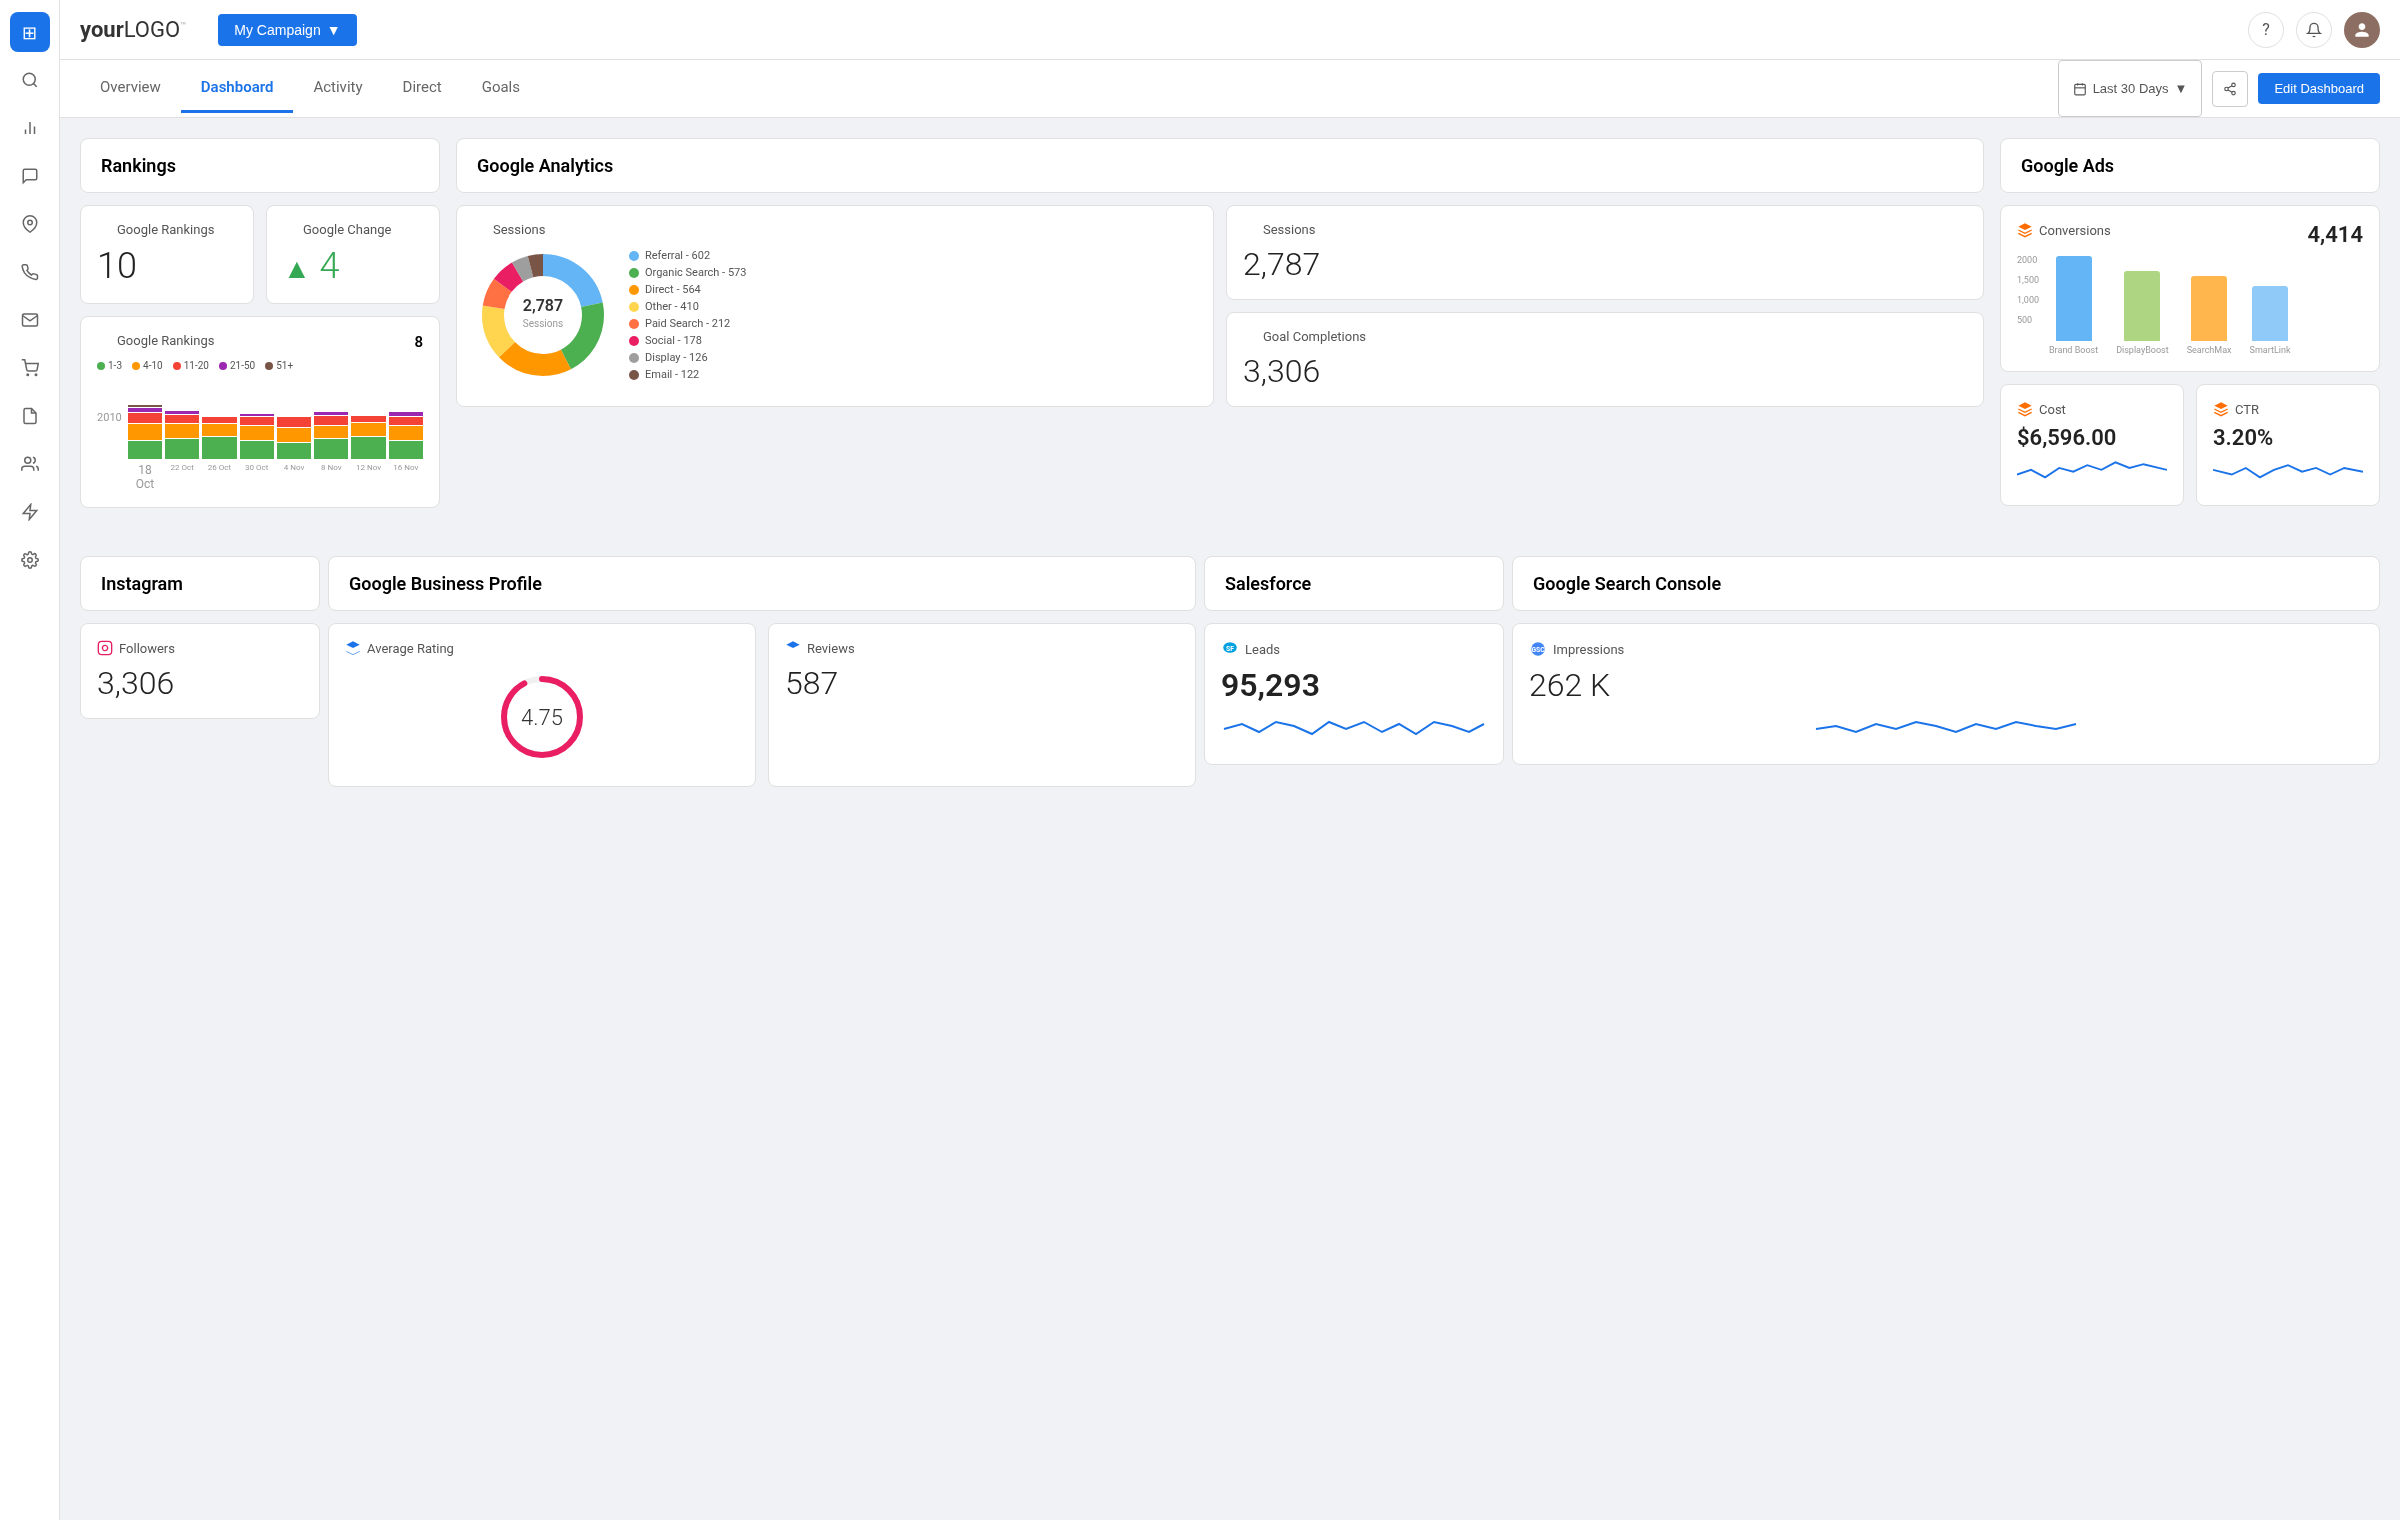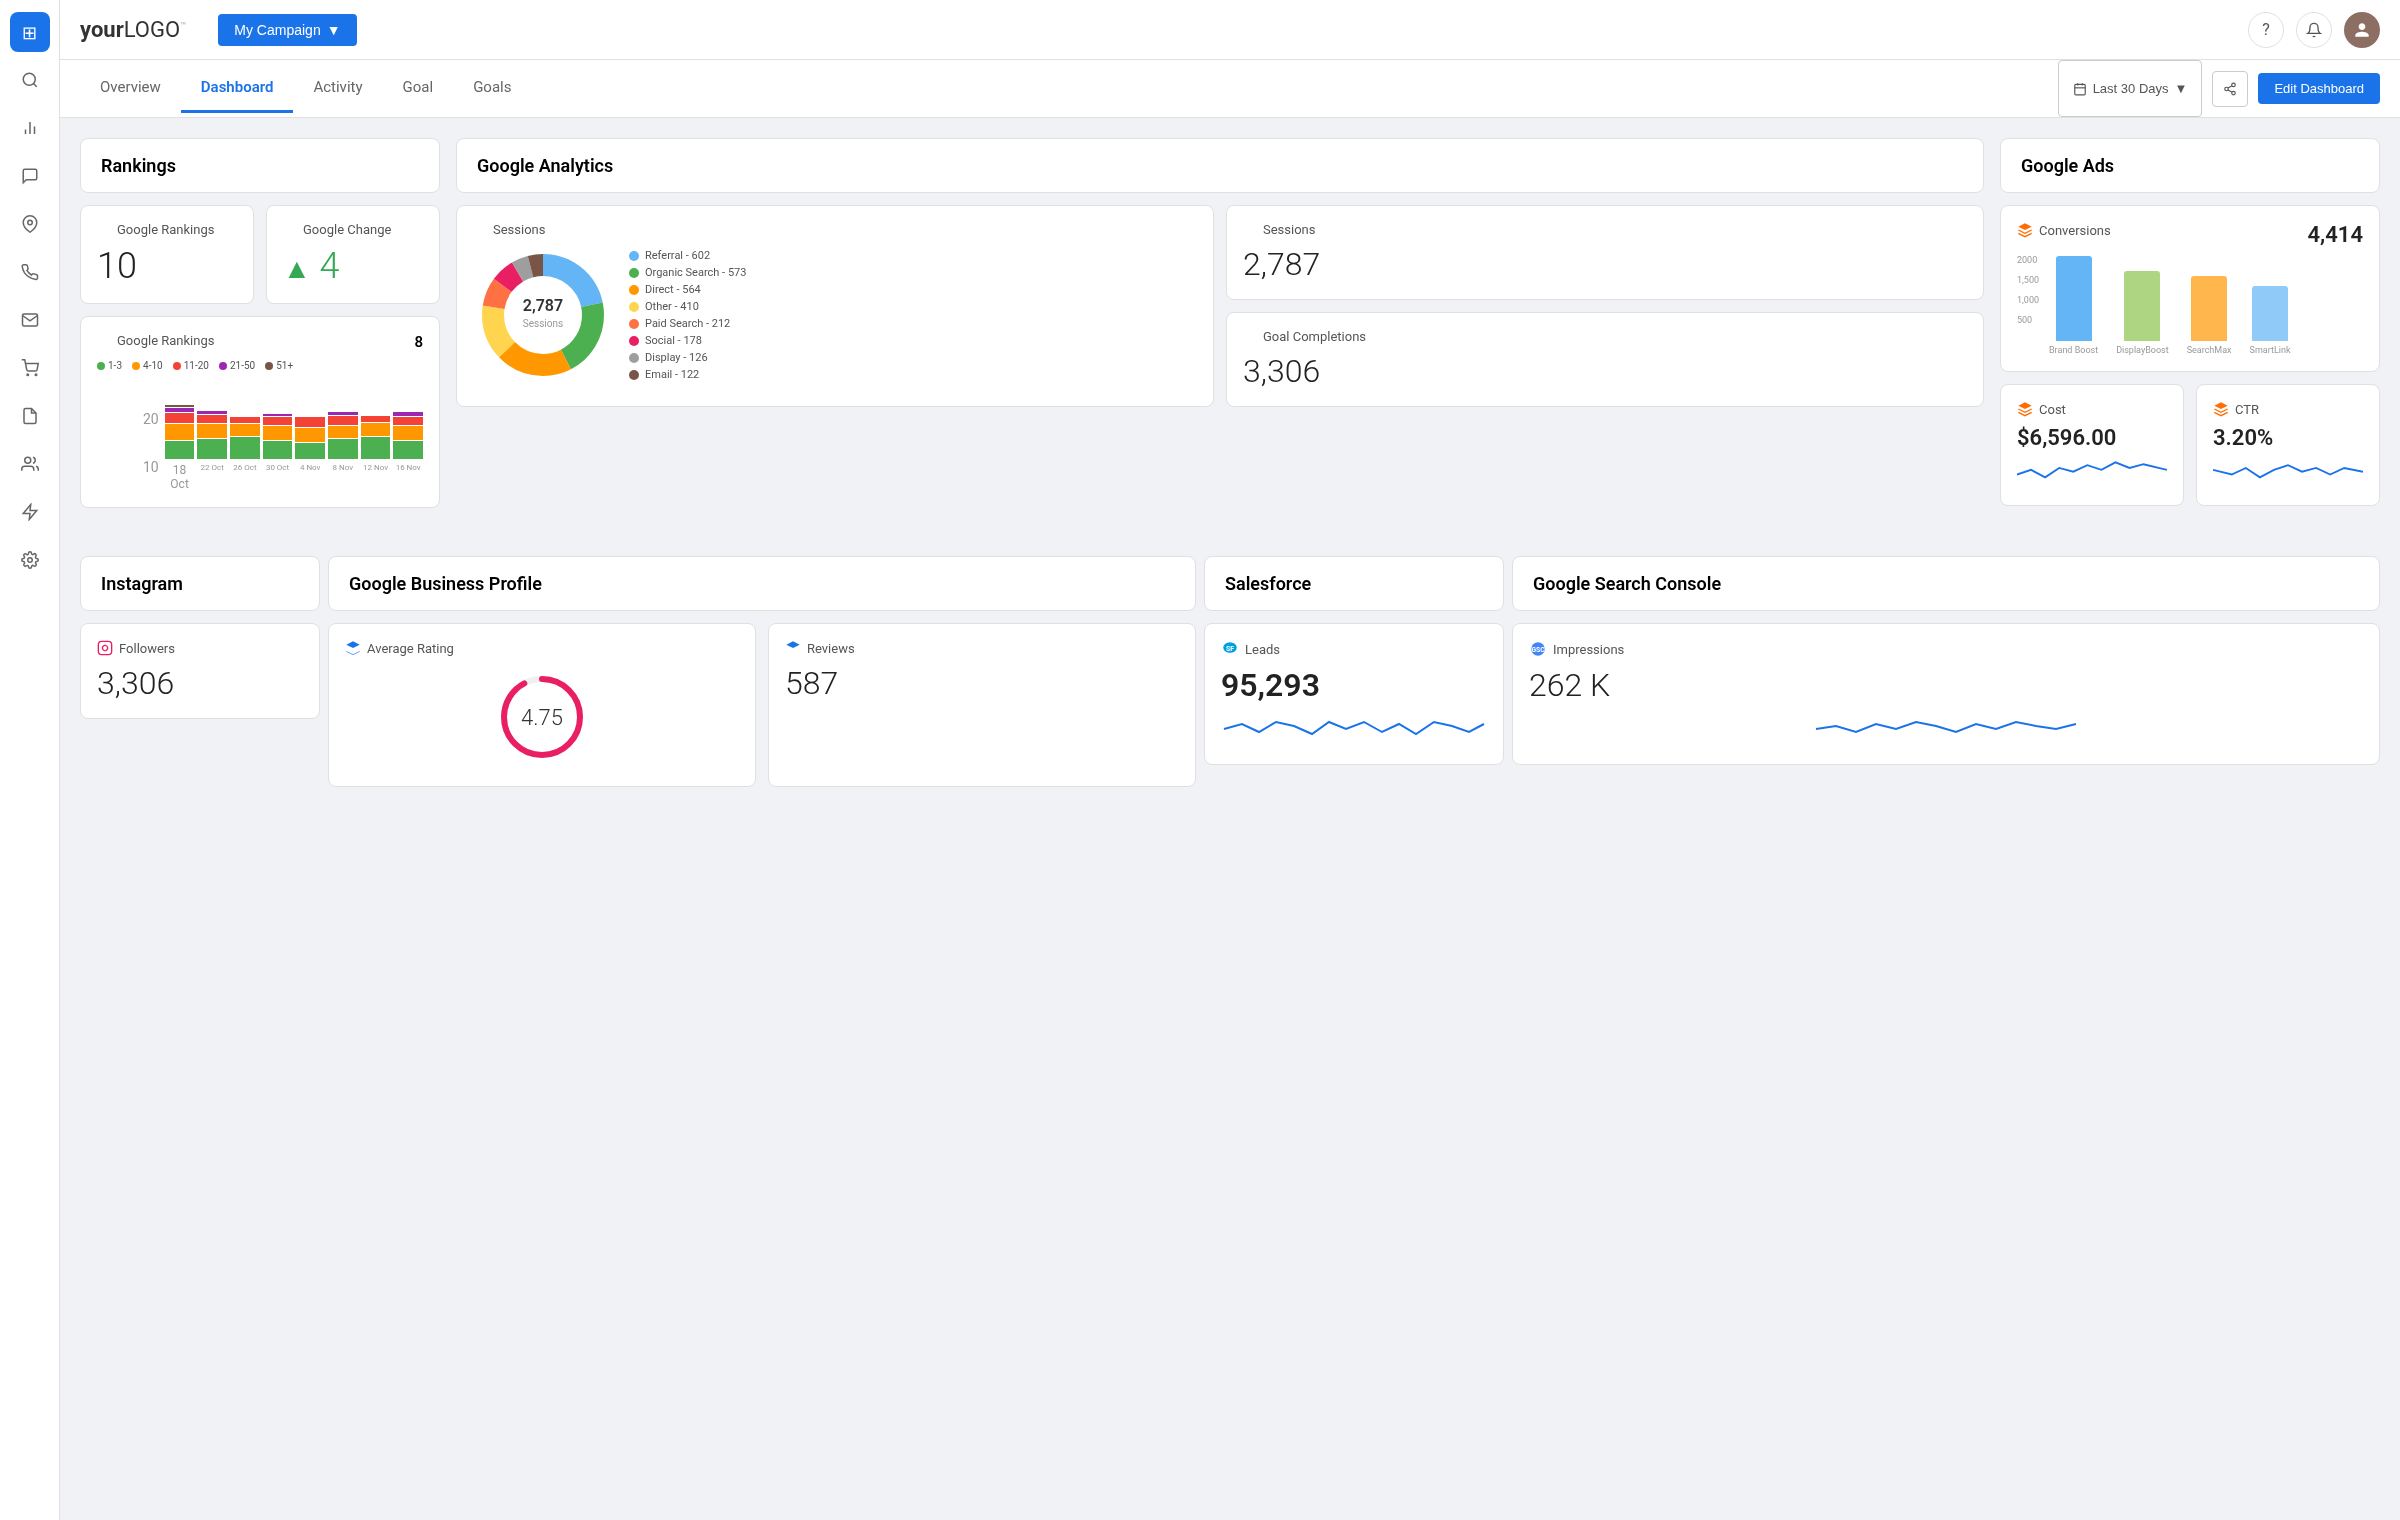--- a/index.html
+++ b/index.html
@@ -175,21 +175,21 @@
             <path d="M12 12c2.21 0 4-1.79 4-4s-1.79-4-4-4-4 1.79-4 4 1.79 4 4 4zm0 2c-2.67 0-8 1.34-8 4v2h16v-2c0-2.66-5.33-4-8-4z"></path>
           </svg>
       </div>
     </div>
   </div>
 
   <div class="nav-tabs">
     <div class="nav-tab">Overview</div>
     <div class="nav-tab active">Dashboard</div>
     <div class="nav-tab">Activity</div>
-    <div class="nav-tab">Goal</div>
+    <div class="nav-tab">Direct</div>
     <div class="nav-tab">Goals</div>
     <div class="nav-controls">
       <button class="date-btn">
         <svg width="14" height="14" viewBox="0 0 24 24" fill="none" stroke="currentColor" stroke-width="2">
             <rect x="3" y="4" width="18" height="18" rx="2" ry="2"></rect>
             <line x1="16" y1="2" x2="16" y2="6"></line>
             <line x1="8" y1="2" x2="8" y2="6"></line>
             <line x1="3" y1="10" x2="21" y2="10"></line>
           </svg>
         <span>Last 30 Days</span>
@@ -268,21 +268,21 @@
             <div class="chart-legend-item">
                 <div class="chart-dot" style="background:#9c27b0;"></div>
                 <span>21-50</span>
               </div>
             <div class="chart-legend-item">
                 <div class="chart-dot" style="background:#795548;"></div>
                 <span>51+</span>
               </div>
           </div>
           <div style="display:flex;gap:2px;align-items:flex-end;">
-            <div style="display:flex;flex-direction:column;justify-content:space-between;height:80px;font-size:14px;color:#999;margin-right:4px;margin-left:46px;">
+            <div style="display:flex;flex-direction:row;justify-content:space-between;height:80px;font-size:11px;color:#999;margin-right:4px;">
               <span>20</span>
                 <span></span>
                 <span>10</span>
                 <span></span>
             </div>
             <div style="flex:1;">
               <div style="display:flex;gap:3px;align-items:flex-end;height:80px;">
 
                 <div style="flex:1;display:flex;flex-direction:column;justify-content:flex-end;height:80px;gap:1px;">
                   <div style="background:#795548;height:2px;"></div>

